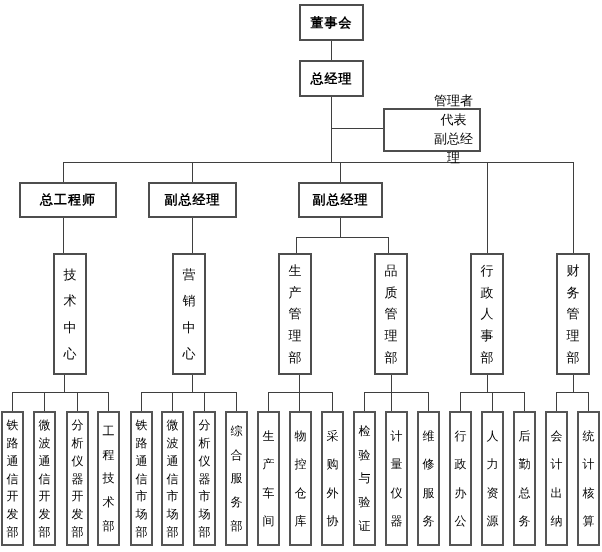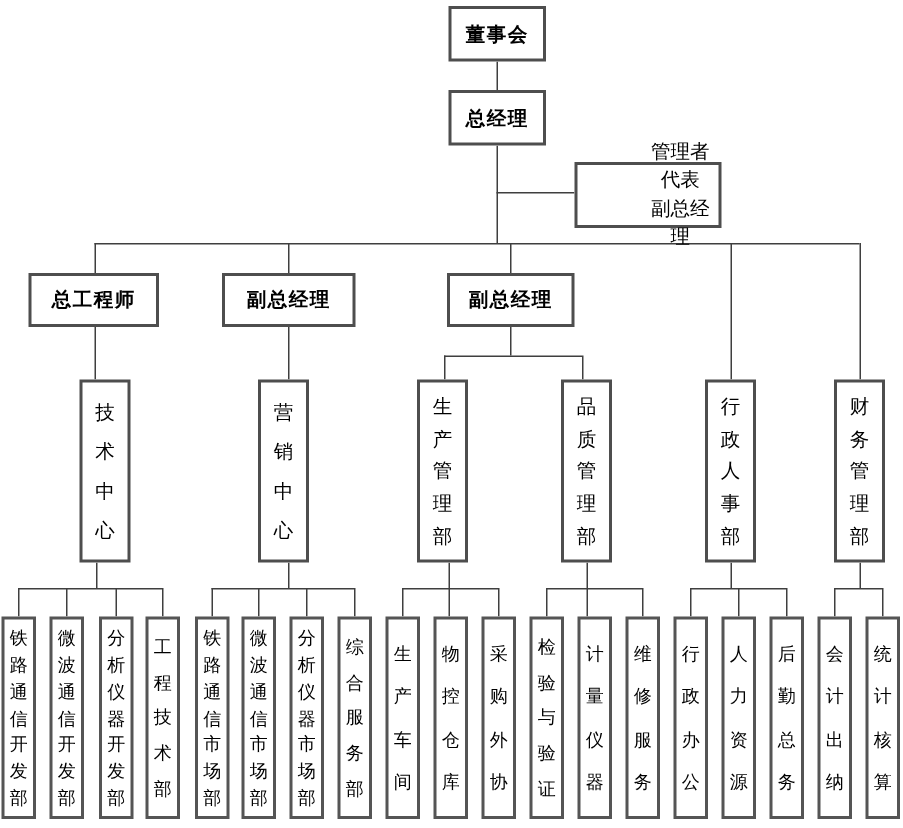--- a/index.html
+++ b/index.html
@@ -88,21 +88,21 @@
   <div class="vl" style="left:556px; top:392px; height:19px;"></div>
   <div class="vl" style="left:588px; top:392px; height:19px;"></div>
 
   <div class="box" style="left:299px; top:4px;  width:65px; height:37px;">董事会</div>
   <div class="box" style="left:299px; top:60px; width:65px; height:37px;">总经理</div>
   <div class="box2" style="left:383px; top:108px; width:98px; height:44px;padding-left:43px;">
     <span>管理者代表</span>
     <span>副总经理</span>
   </div>
 
-  <div class="box" style="left:19px;  top:182px; width:87px; height:36px;">总工程师</div>
+  <div class="box" style="left:19px;  top:182px; width:98px; height:36px;">总工程师</div>
   <div class="box" style="left:148px; top:182px; width:89px; height:36px;">副总经理</div>
   <div class="box" style="left:298px; top:182px; width:85px; height:36px;">副总经理</div>
 
   <div class="vbox" style="left:53px;  top:253px; width:34px; height:122px;">
       <span>技</span>
       <span>术</span>
       <span>中</span>
       <span>心</span>
     </div>
   <div class="vbox" style="left:172px; top:253px; width:34px; height:122px;">

